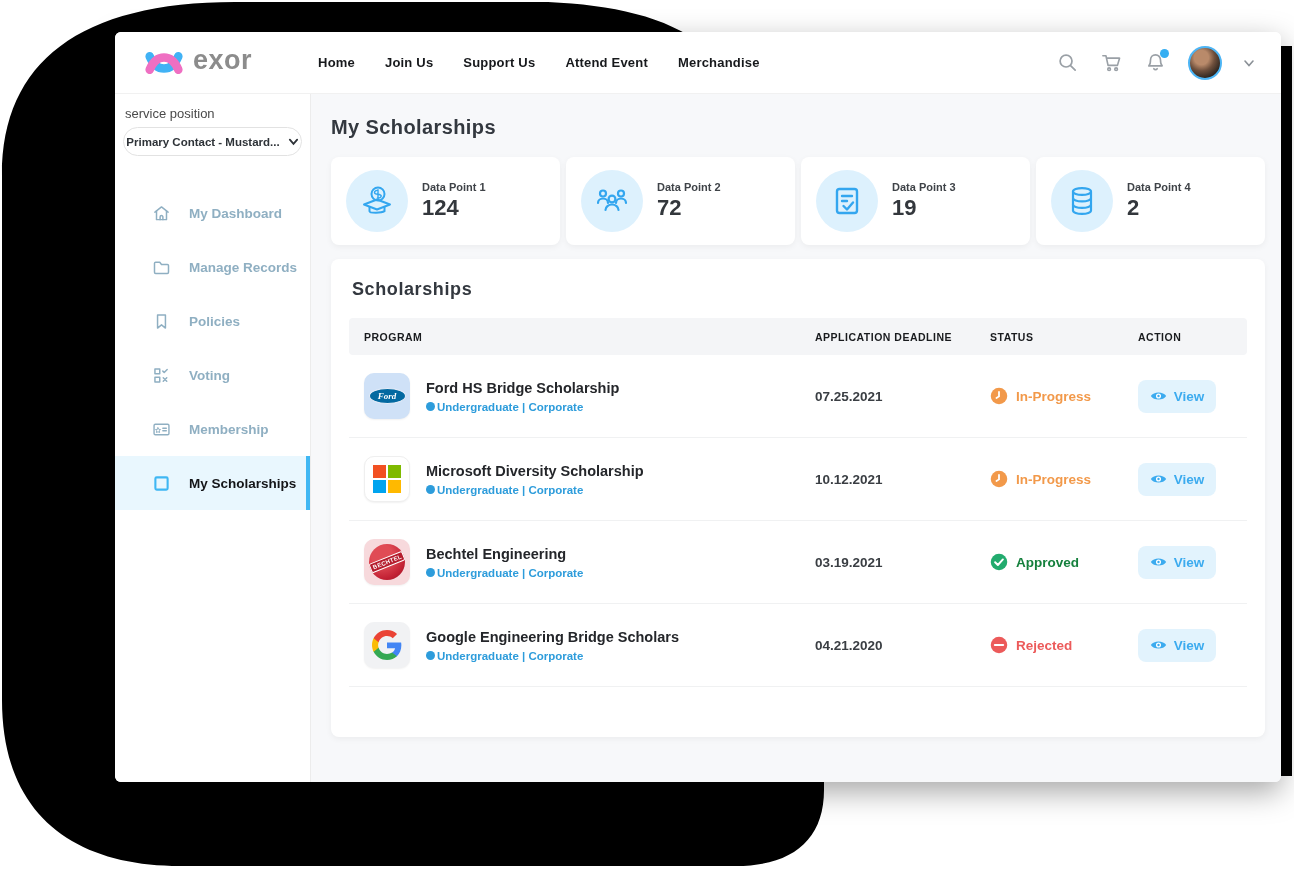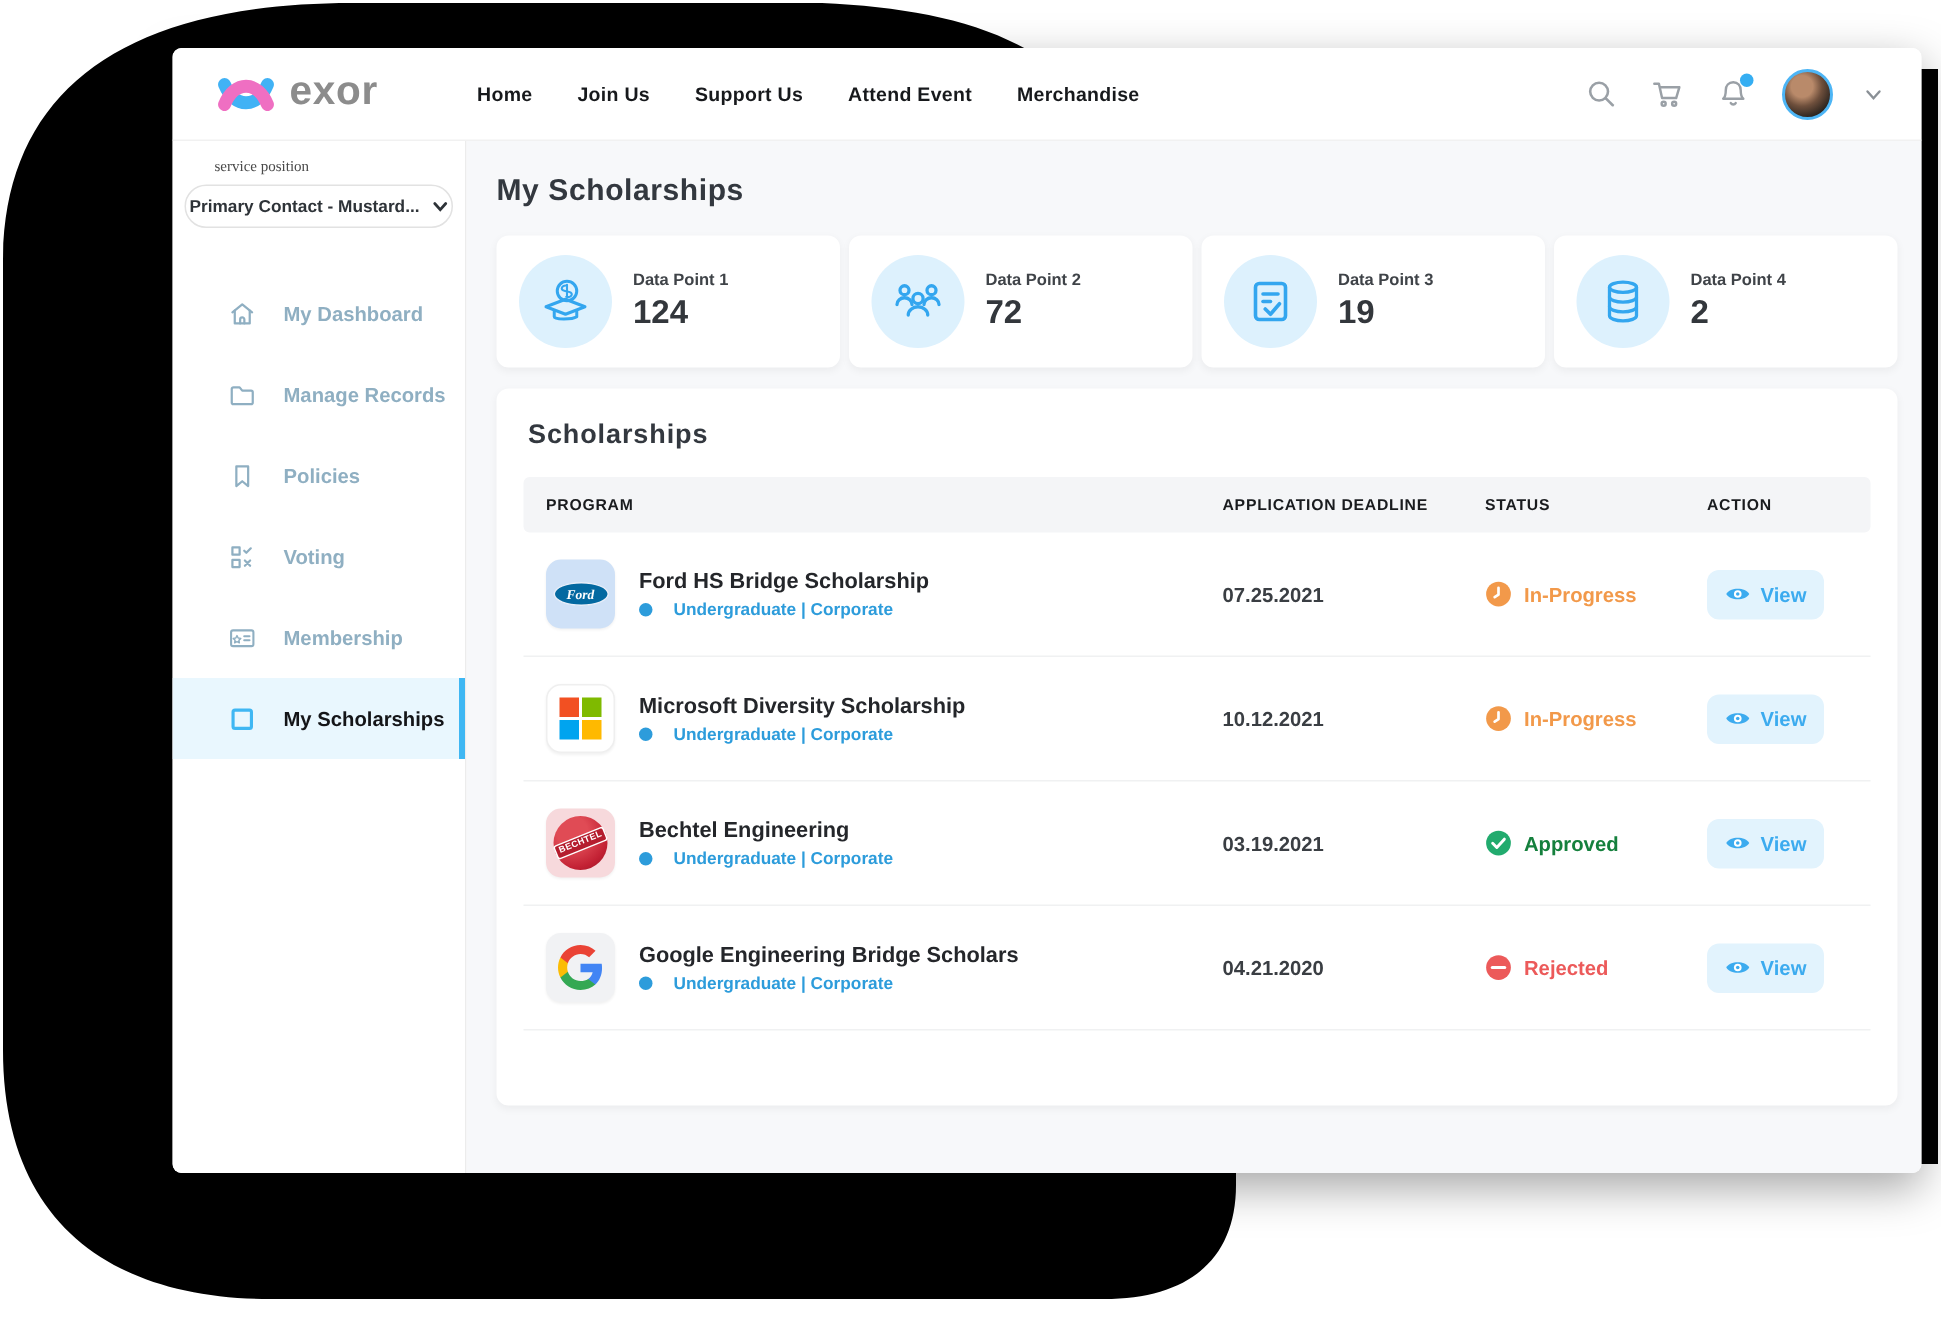--- a/index.html
+++ b/index.html
@@ -26,21 +26,21 @@
   .bell-wrap { position:relative; }
   .bell-dot { position:absolute; top:-2px; right:-2px; width:9px; height:9px;
     border-radius:50%; background:#35aef2; }
   .avatar { width:34px; height:34px; border-radius:50%; border:2px solid #4db5f5; cursor:pointer;
     background:radial-gradient(circle at 38% 32%, #b98a6a 0 26%, #6e4f3c 48%, #2e2620 75%, #191410 100%); }
   .chev { width:12px; height:12px; color:#8a9096; cursor:pointer; }
 
   
   .body-row { display:flex; height:688px; }
   .sidebar { width:196px; background:#fff; border-right:1px solid #ececec; padding-top:12px; flex-shrink:0; }
-  .sp-label { font-size:10px; color:#4a4a4a; padding-left:28px;font-family:Liberation Serif, serif; }
+  .sp-label { font-size:13px; color:#4a4a4a; padding-left:10px; }
   .sp-pill { margin:6px 8px 0 8px; height:29px; border:1px solid #e2e2e2; border-radius:15px;
     display:flex; align-items:center; justify-content:center; gap:8px; cursor:pointer;
     font-size:11.5px; font-weight:700; color:#2e3338; background:#fff; }
   .sp-pill svg { width:11px; height:11px; color:#2e3338; }
   .menu { margin-top:30px; }
   .menu-item { height:54px; display:flex; align-items:center; gap:17px; padding-left:36px;
     color:#8fafc2; font-size:13.5px; font-weight:600; cursor:pointer; }
   .menu-item svg { width:21px; height:21px; flex-shrink:0; }
   .menu-item.active { background:#e9f7fe; border-right:4px solid #3fb7f3; color:#141518; font-weight:700; }
   .menu-item.active svg { color:#3fb7f3; }
@@ -89,21 +89,21 @@
   .ms-grid i { display:block; }
   .ms-grid .r{background:#f25022}.ms-grid .g{background:#7fba00}.ms-grid .b{background:#00a4ef}.ms-grid .y{background:#ffb900}
   .bech-circle { width:36px; height:36px; border-radius:50%;
     background:radial-gradient(circle at 35% 30%, #e04b55 0 30%, #c22033 70%, #8f1322 100%);
     display:flex; align-items:center; justify-content:center; }
   .bech-txt { color:#fff; font-size:6px; font-weight:700; letter-spacing:.3px;
     transform:rotate(-22deg); background:#b51d2e; padding:1px 2px; border:1px solid #fff; border-radius:2px; }
   .g-svg { width:30px; height:30px; }
   .prog-text { margin-left:16px; }
   .prog-title { font-size:14.5px; font-weight:600; color:#24262a; }
-  .prog-tags { display:flex; align-items:center; gap:14px; margin-top:5px; }
+  .prog-tags { display:flex; align-items:center; gap:2px; margin-top:5px; }
   .tag-dot { width:9px; height:9px; border-radius:50%; background:#2d9cdb; }
   .prog-tags span:last-child { font-size:11.5px; font-weight:700; color:#2d9cdb; }
   .cell-deadline { font-size:13.5px; font-weight:600; color:#3a3e43; }
   .cell-status { display:flex; align-items:center; gap:8px; font-size:13.5px; font-weight:700; }
   .status-ico { width:18px; height:18px; display:flex; }
   .status-ico svg { width:18px; height:18px; }
   .status--in-progress .status-label { color:#f2994a; }
   .status--approved .status-label { color:#15803d; }
   .status--rejected .status-label { color:#ec5a5a; }
   .view-btn { display:flex; align-items:center; gap:7px; width:78px; height:33px; justify-content:center;

